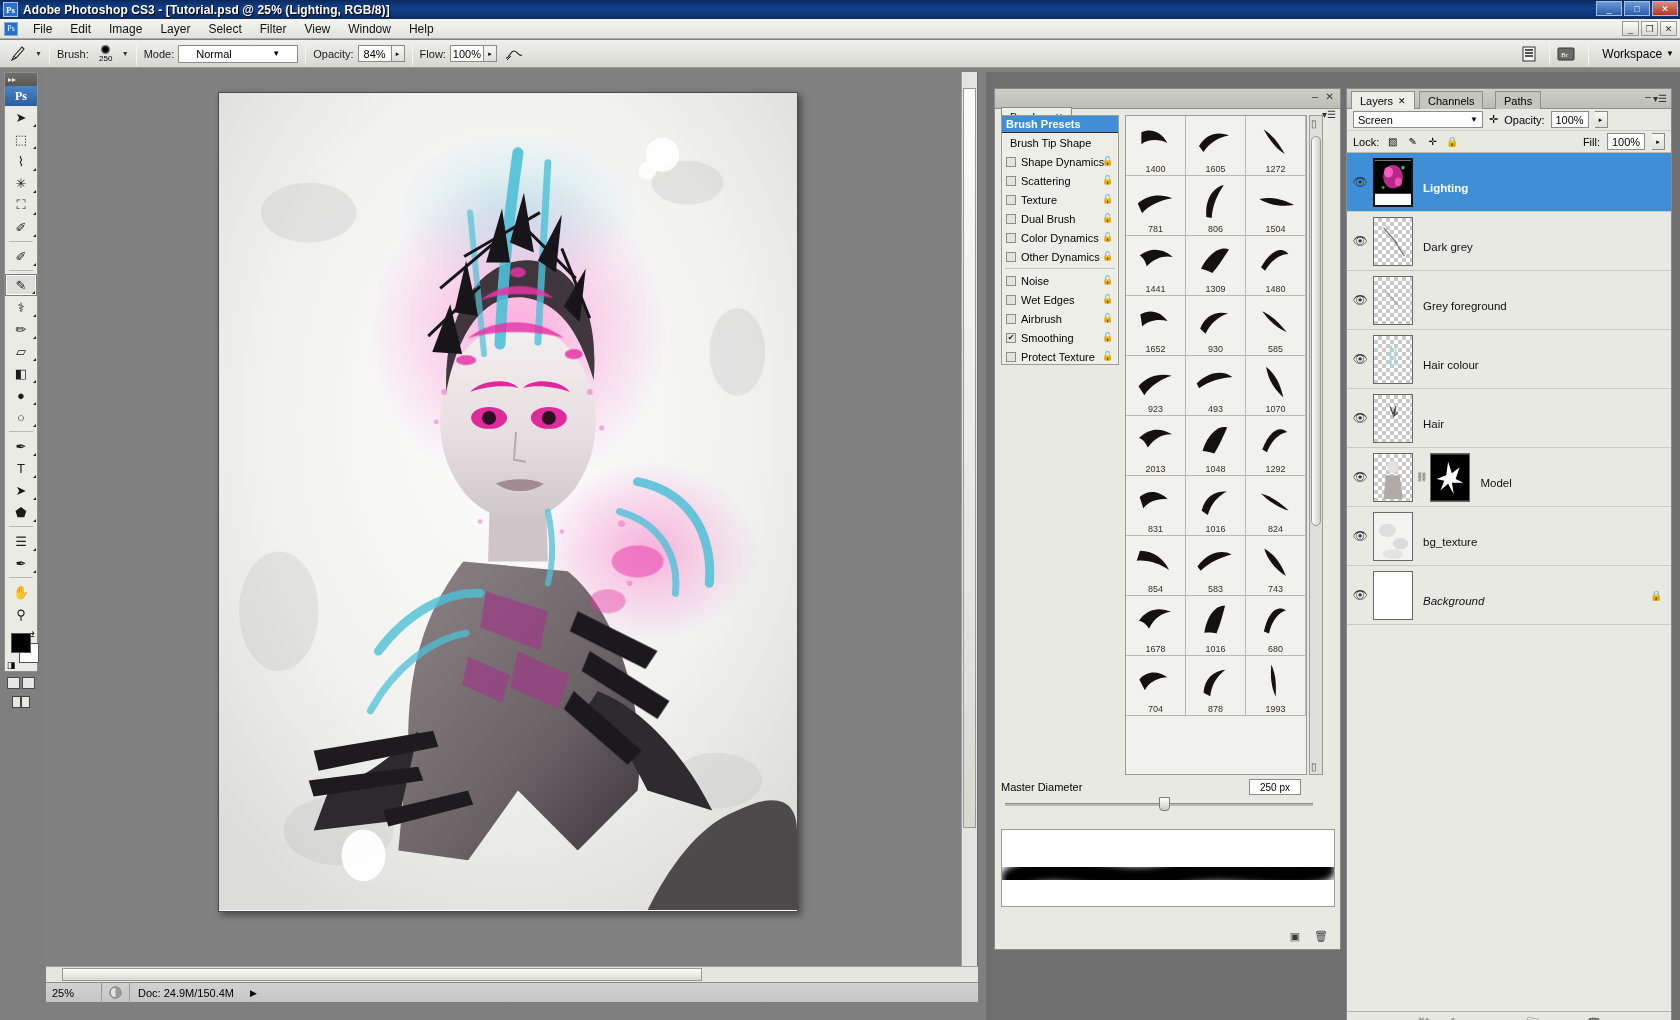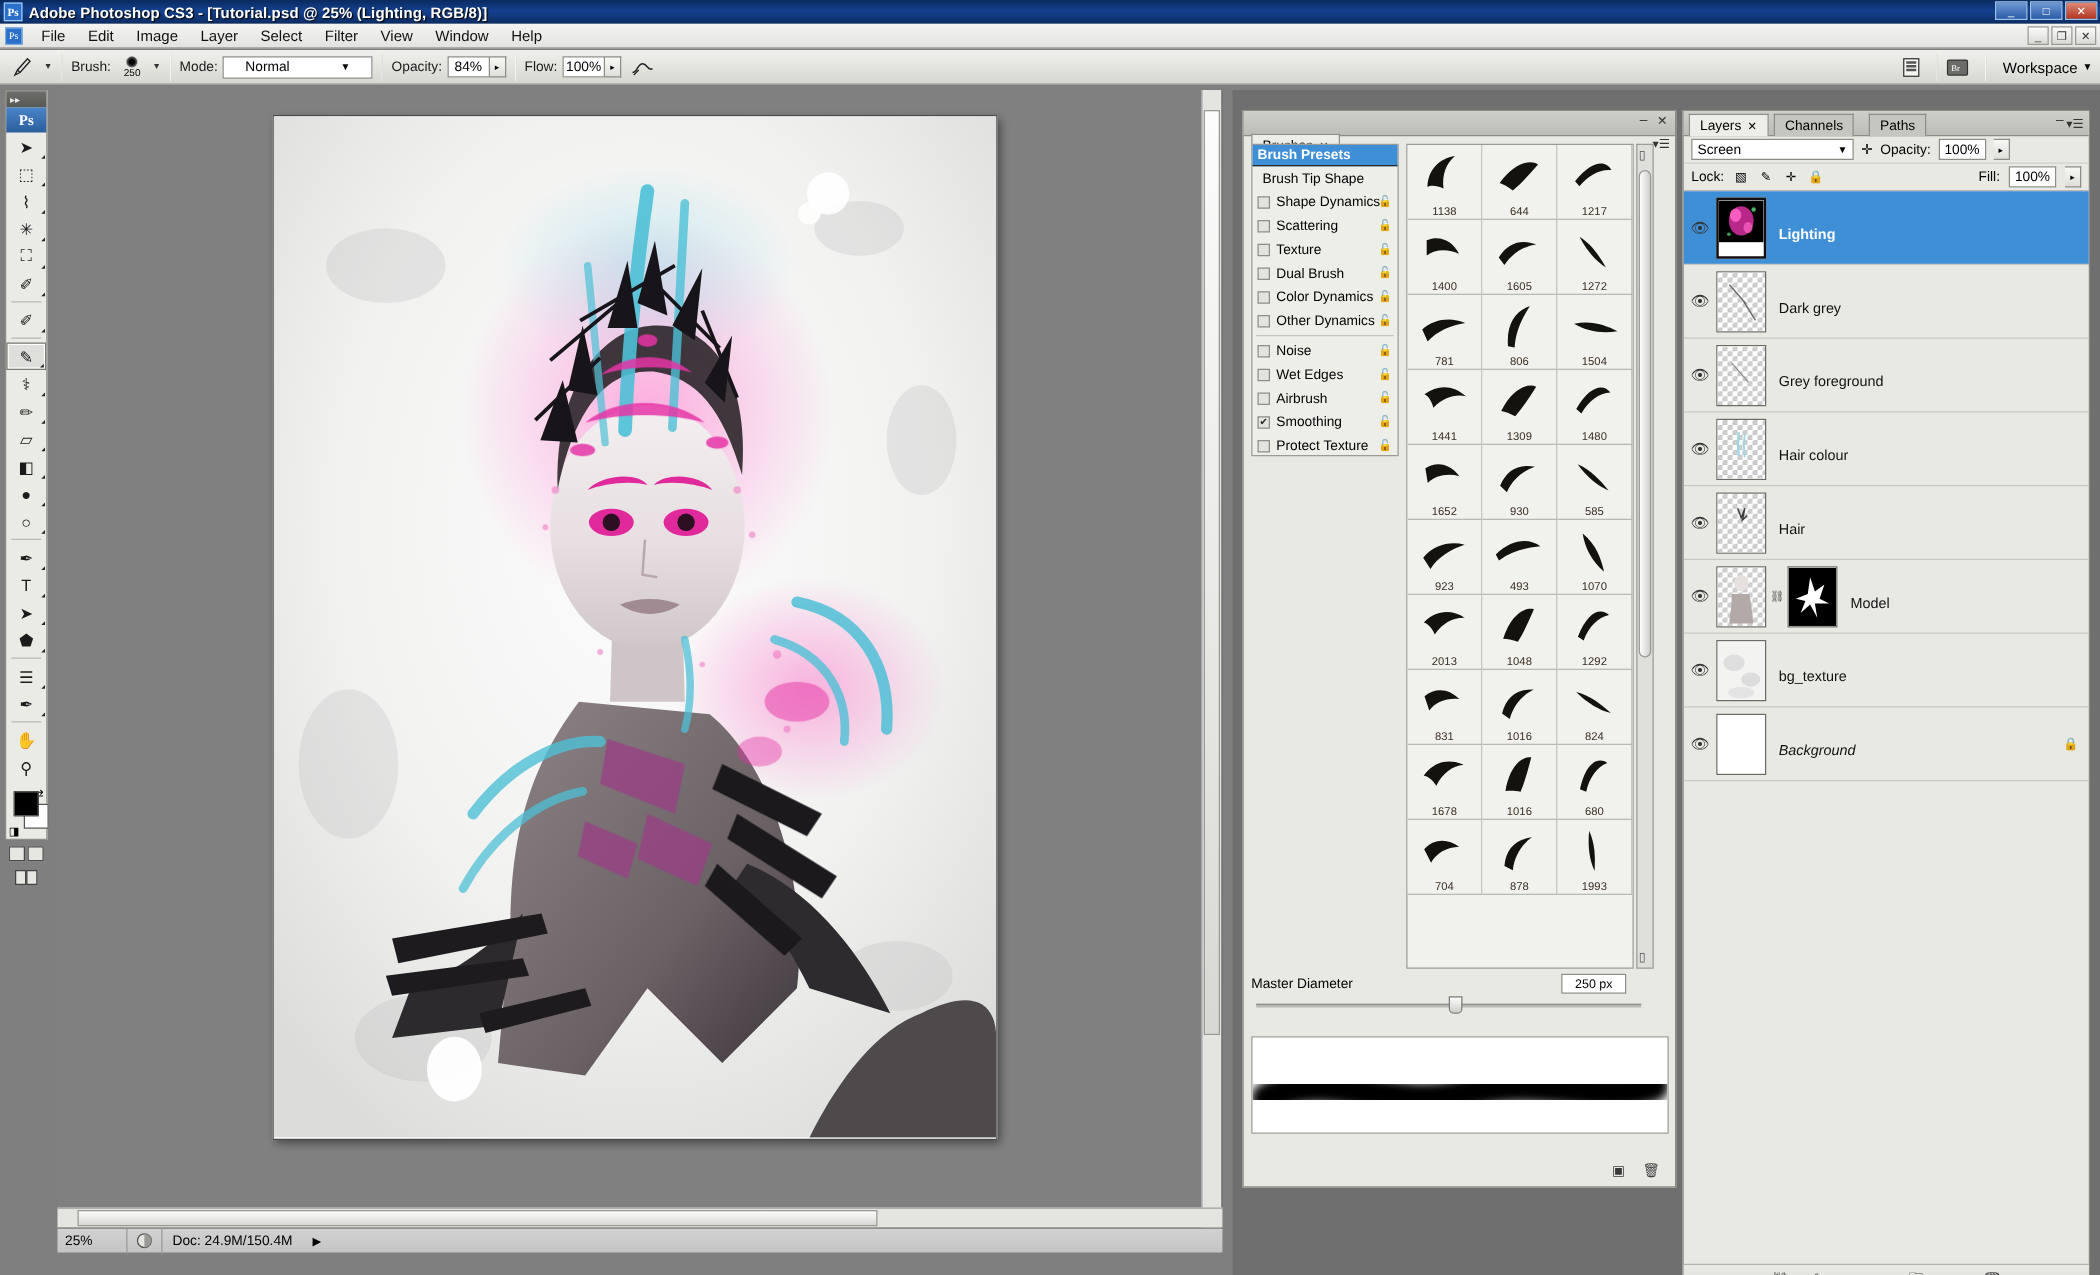--- a/index.html
+++ b/index.html
@@ -638,52 +638,20 @@
           <span>Protect Texture</span>
           <span class="lock">🔓</span>
         </div>
       </div>
 
     <div id="brushgrid">
         <div class="brow">
           <div class="bcell">
             <div class="stroke">
               <svg viewBox="0 0 60 56" class="brushSvg">
-                <g transform="rotate(-30 30 28)">
-                  <path d="M8 30 C18 14 34 10 50 16 C38 18 28 26 22 40 C18 34 12 30 8 30 Z" fill="#14120f"></path>
-                </g>
-              </svg>
-            </div>
-            <div class="lbl">1138</div>
-          </div>
-          <div class="bcell">
-            <div class="stroke">
-              <svg viewBox="0 0 60 56" class="brushSvg">
-                <g transform="rotate(23 30 28)">
-                  <path d="M14 44 C20 18 34 8 44 10 C40 22 36 34 30 46 C24 44 18 44 14 44 Z" fill="#14120f"></path>
-                </g>
-              </svg>
-            </div>
-            <div class="lbl">644</div>
-          </div>
-          <div class="bcell">
-            <div class="stroke">
-              <svg viewBox="0 0 60 56" class="brushSvg">
-                <g transform="rotate(16 30 28)">
-                  <path d="M12 40 C24 12 38 10 46 18 C34 20 24 30 18 44 Z" fill="#14120f"></path>
-                </g>
-              </svg>
-            </div>
-            <div class="lbl">1217</div>
-          </div>
-        </div>
-        <div class="brow">
-          <div class="bcell">
-            <div class="stroke">
-              <svg viewBox="0 0 60 56" class="brushSvg">
                 <g transform="rotate(7 30 28)">
                   <path d="M10 20 C24 12 38 18 46 30 C34 26 20 28 12 36 Z" fill="#14120f"></path>
                 </g>
               </svg>
             </div>
             <div class="lbl">1400</div>
           </div>
           <div class="bcell">
             <div class="stroke">
               <svg viewBox="0 0 60 56" class="brushSvg">
@@ -888,20 +856,52 @@
           </div>
           <div class="bcell">
             <div class="stroke">
               <svg viewBox="0 0 60 56" class="brushSvg">
                 <g transform="rotate(-25 30 28)">
                   <path d="M16 12 C28 22 34 34 40 48 C30 40 22 28 16 12 Z" fill="#14120f"></path>
                 </g>
               </svg>
             </div>
             <div class="lbl">824</div>
+          </div>
+        </div>
+        <div class="brow">
+          <div class="bcell">
+            <div class="stroke">
+              <svg viewBox="0 0 60 56" class="brushSvg">
+                <g transform="rotate(26 30 28)">
+                  <path d="M6 26 C22 18 40 22 52 32 C38 30 20 32 8 40 Z" fill="#14120f"></path>
+                </g>
+              </svg>
+            </div>
+            <div class="lbl">854</div>
+          </div>
+          <div class="bcell">
+            <div class="stroke">
+              <svg viewBox="0 0 60 56" class="brushSvg">
+                <g transform="rotate(19 30 28)">
+                  <path d="M10 44 C18 20 34 12 48 14 C36 22 24 32 16 48 Z" fill="#14120f"></path>
+                </g>
+              </svg>
+            </div>
+            <div class="lbl">583</div>
+          </div>
+          <div class="bcell">
+            <div class="stroke">
+              <svg viewBox="0 0 60 56" class="brushSvg">
+                <g transform="rotate(12 30 28)">
+                  <path d="M12 16 C30 22 40 34 48 46 C32 40 20 30 12 16 Z" fill="#14120f"></path>
+                </g>
+              </svg>
+            </div>
+            <div class="lbl">743</div>
           </div>
         </div>
         <div class="brow">
           <div class="bcell">
             <div class="stroke">
               <svg viewBox="0 0 60 56" class="brushSvg">
                 <g transform="rotate(3 30 28)">
                   <path d="M8 30 C18 14 34 10 50 16 C38 18 28 26 22 40 C18 34 12 30 8 30 Z" fill="#14120f"></path>
                 </g>
               </svg>

